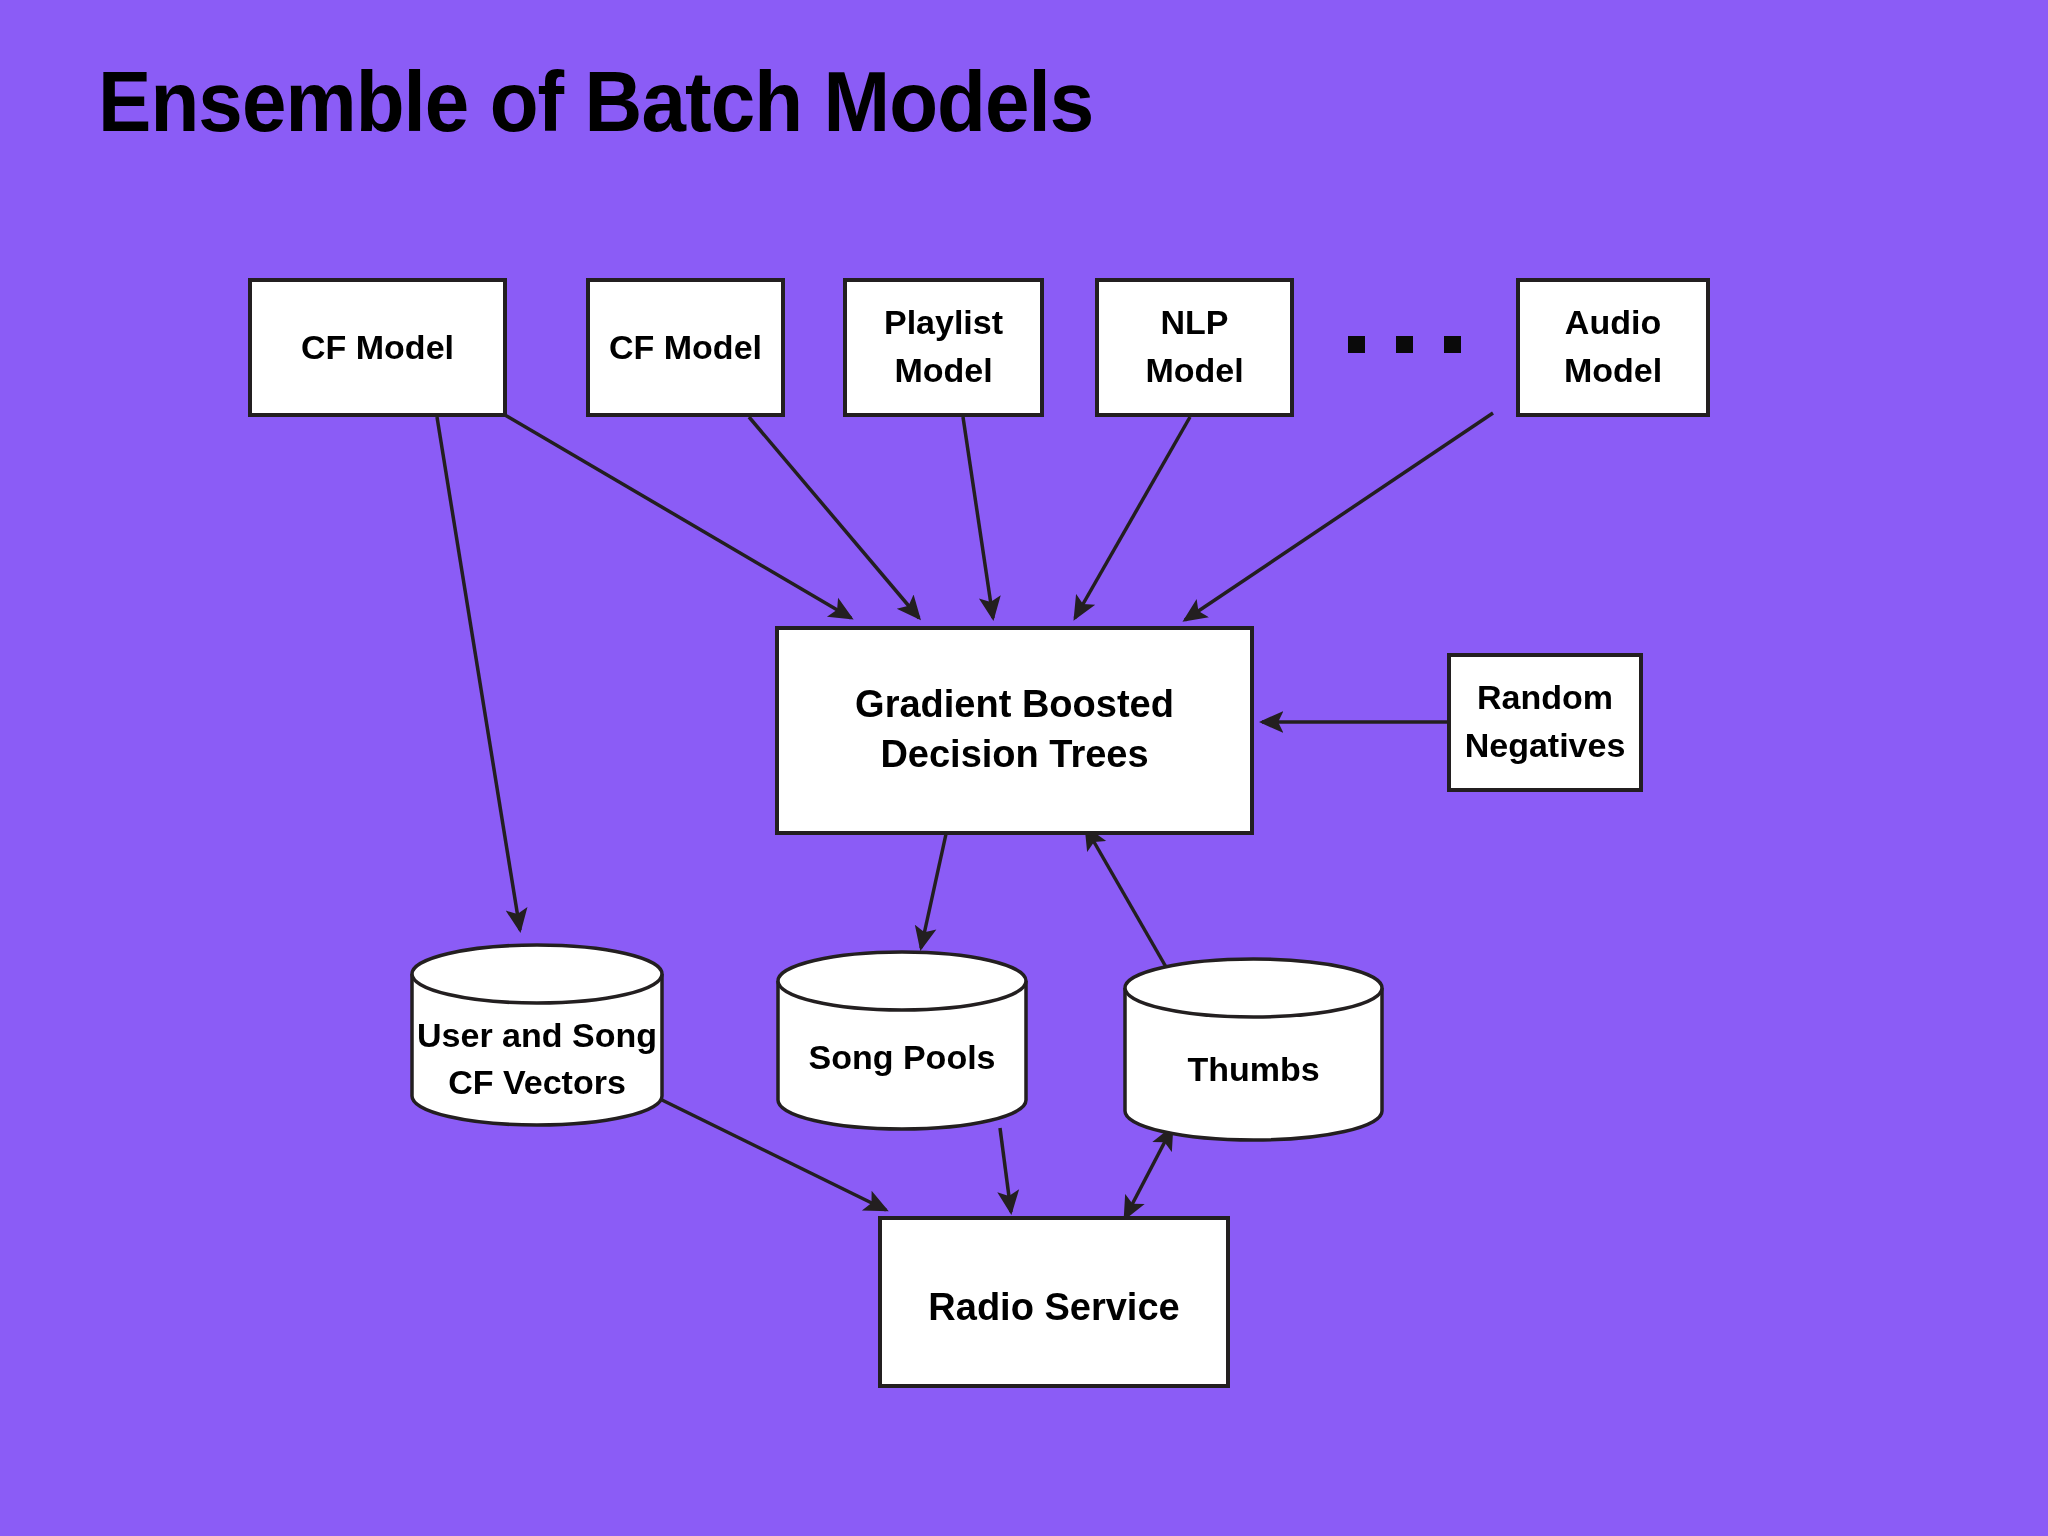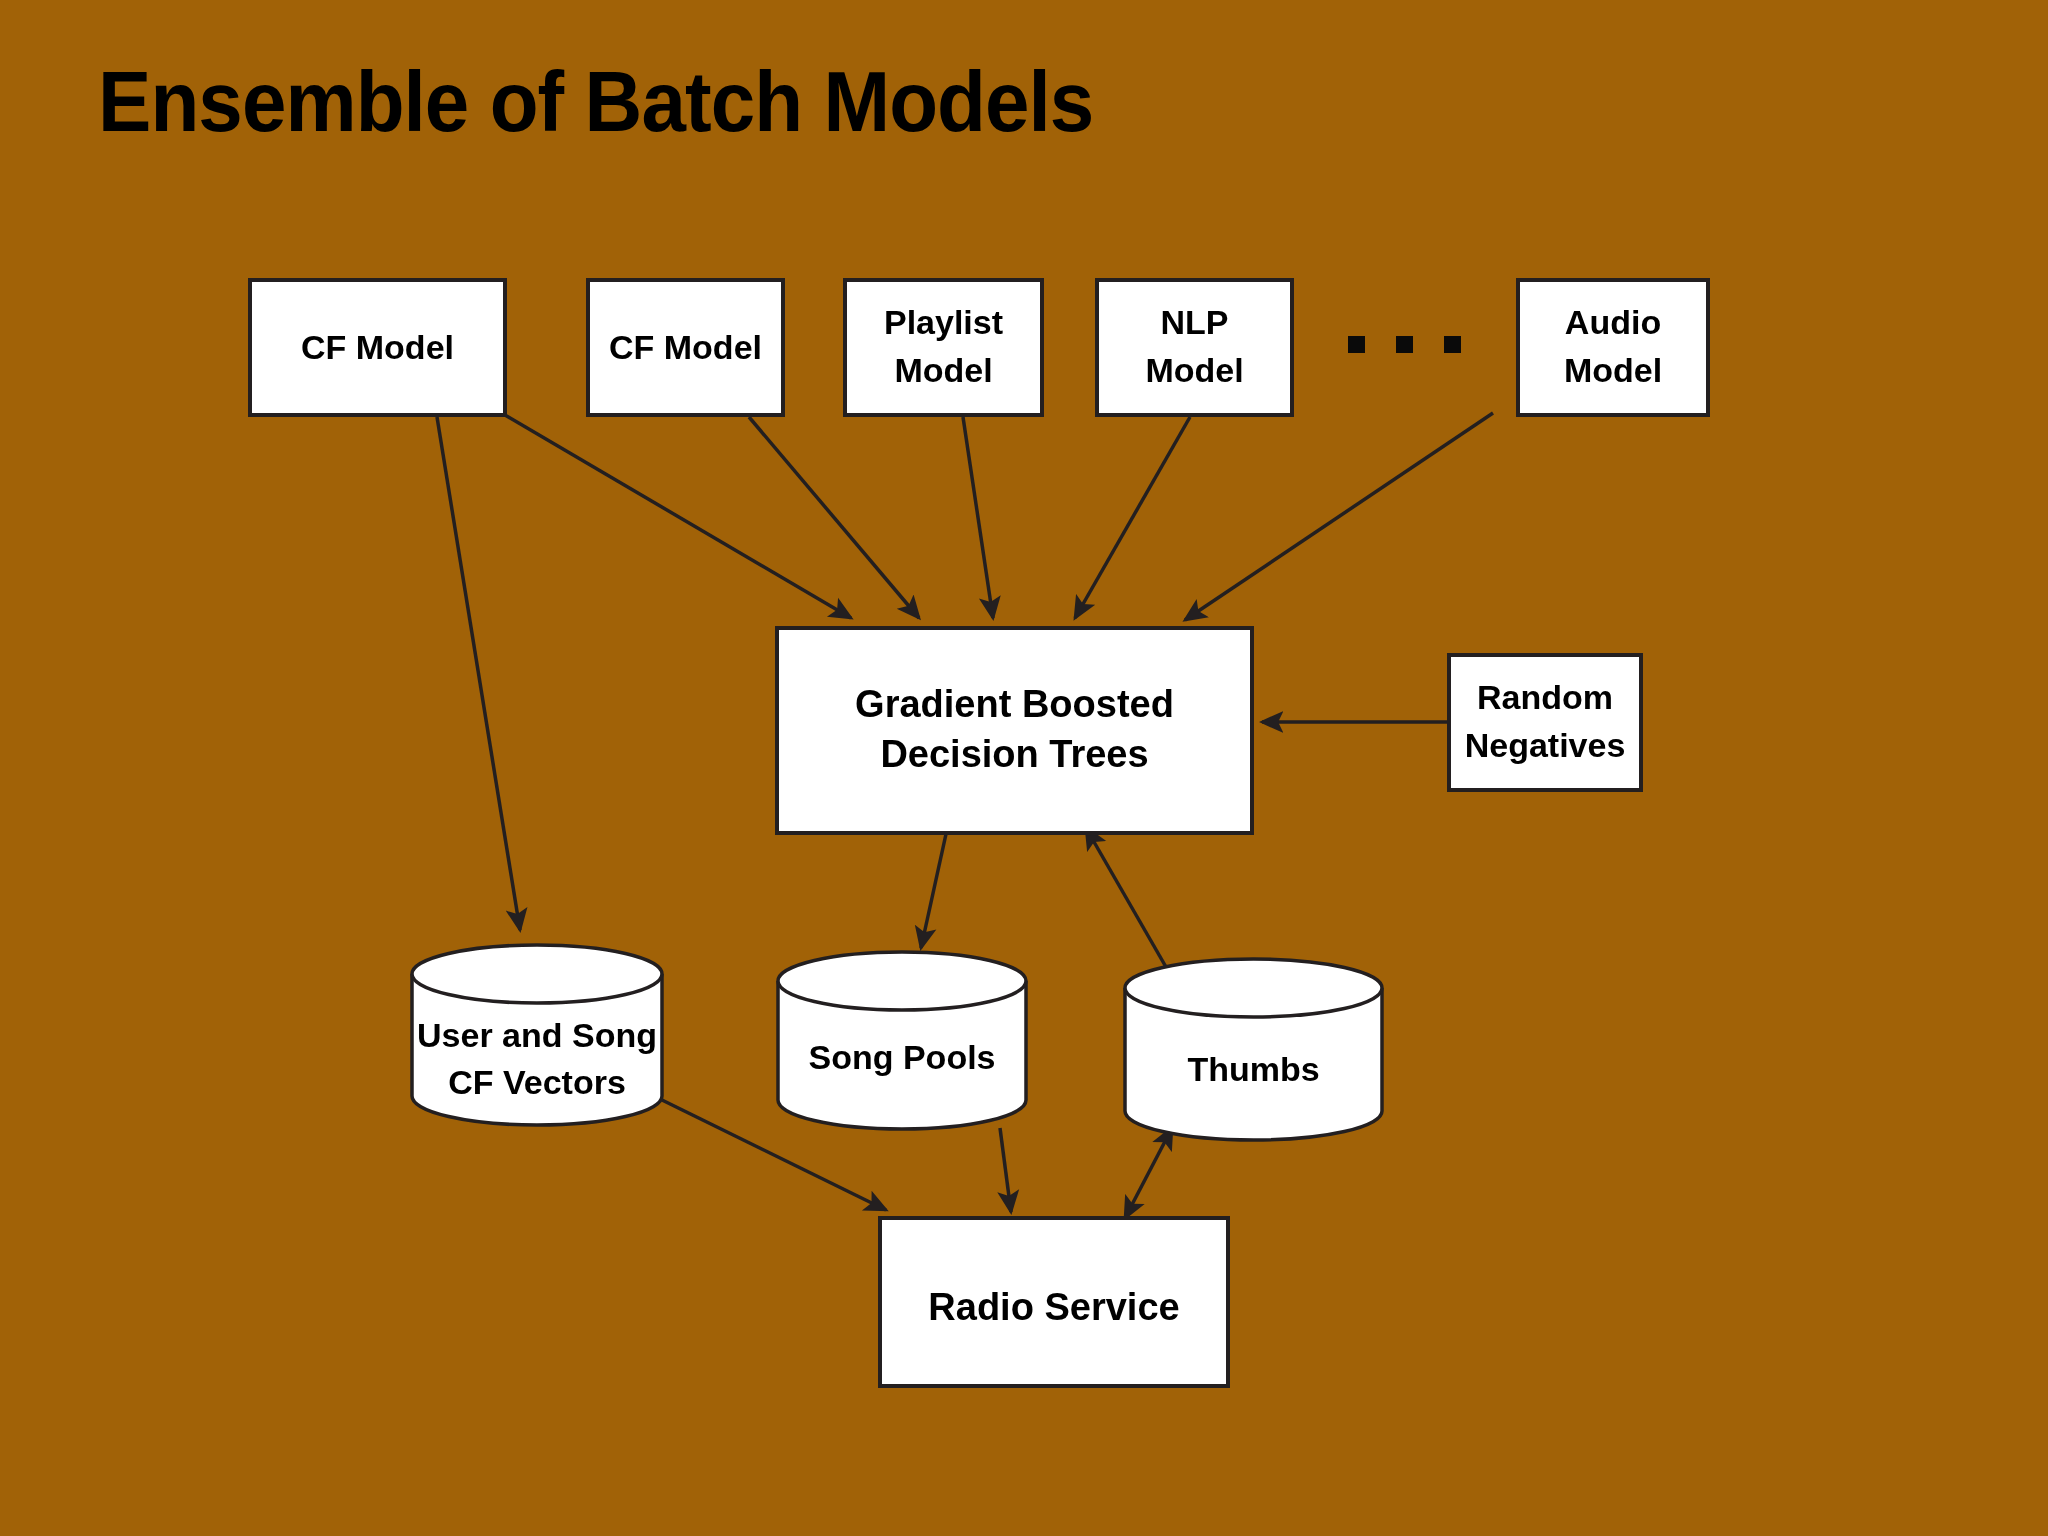--- a/index.html
+++ b/index.html
@@ -11,21 +11,21 @@
     width: 2048px;
     height: 1536px;
     overflow: hidden;
     font-family: "Liberation Sans", sans-serif;
     color: #000000;
   }
   #slide {
     position: relative;
     width: 2048px;
     height: 1536px;
-    background: #a16207;
+    background: #8b5cf6;
   }
   #slide-title {
     position: absolute;
     left: 98px;
     top: 58px;
     font-size: 86px;
     font-weight: bold;
     letter-spacing: -1px;
     line-height: 1;
     color: #000000;

